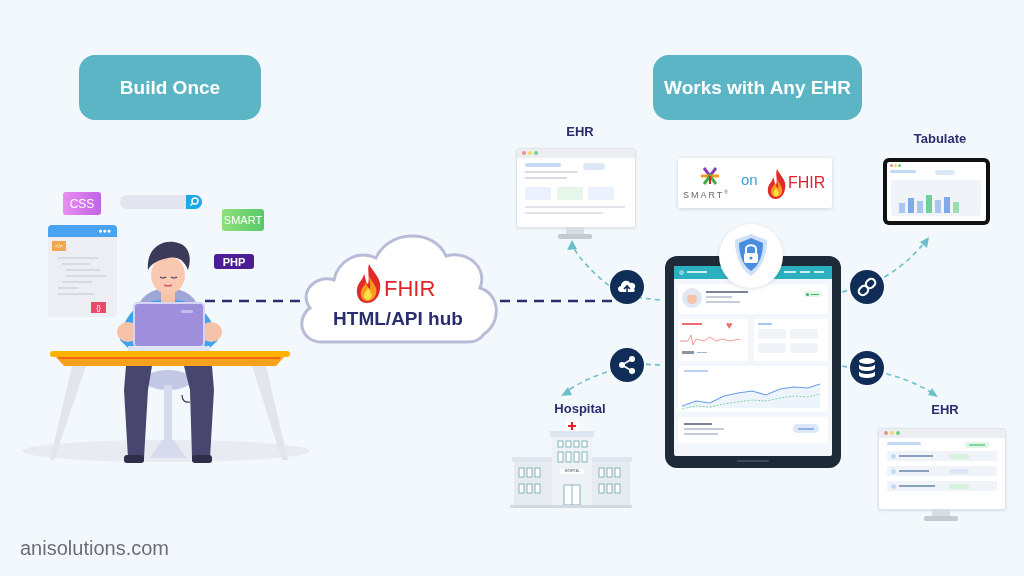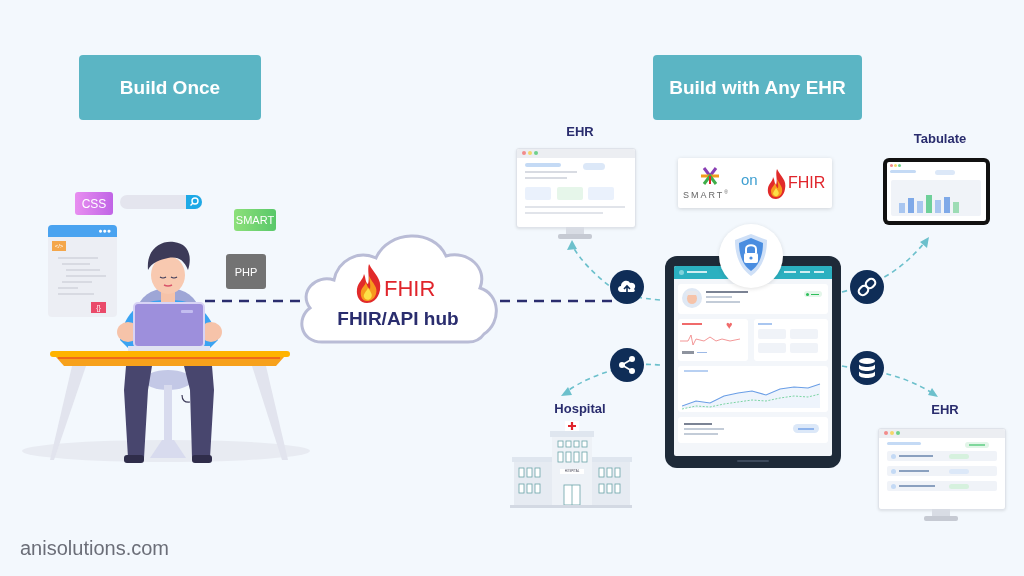--- a/index.html
+++ b/index.html
@@ -1,32 +1,32 @@
 <!DOCTYPE html>
 <html><head>
 <meta charset="utf-8">
 <style>
   html,body{margin:0;padding:0;}
   body{width:1024px;height:576px;background:#f3f8fd;position:relative;overflow:hidden;font-family:"Liberation Sans","DejaVu Sans",sans-serif;}
   .abs{position:absolute;}
-  .pill-head{position:absolute;background:#5bb5c4;border-radius:4px;color:#fff;font-weight:bold;font-size:19px;display:flex;align-items:center;justify-content:center;}
+  .pill-head{position:absolute;background:#5bb5c4;border-radius:16px;color:#fff;font-weight:bold;font-size:19px;display:flex;align-items:center;justify-content:center;}
   .label{position:absolute;color:#2a2d6e;font-weight:bold;font-size:13px;text-align:center;}
-  .tag{position:absolute;border-radius:3px;color:#fff;font-size:11px;display:flex;align-items:center;justify-content:center;margin-left:12px;}
+  .tag{position:absolute;border-radius:3px;color:#fff;font-size:11px;display:flex;align-items:center;justify-content:center;}
   .circ{position:absolute;width:34px;height:34px;border-radius:50%;background:#0f2d57;display:flex;align-items:center;justify-content:center;}
   .footer{position:absolute;left:20px;top:537px;color:#6b6e78;font-size:20px;}
   svg{display:block;}
 </style>
 </head>
 <body>
 
 <div class="pill-head" style="left:79px;top:55px;width:182px;height:65px;">
   <span>Build Once</span>
 </div>
 <div class="pill-head" style="left:653px;top:55px;width:209px;height:65px;">
-  <span>Build with Any EHR</span>
+  <span>Works with Any EHR</span>
 </div>
 
 <svg class="abs" style="left:0;top:0;" width="1024" height="576">
   <line x1="205" y1="301" x2="300" y2="301" stroke="#2a2d6e" stroke-width="2.5" stroke-dasharray="10,7"></line>
   <line x1="500" y1="301" x2="612" y2="301" stroke="#2a2d6e" stroke-width="2.5" stroke-dasharray="10,7"></line>
 
   <path d="M660,300 C640,298 625,296 612,288 C595,275 580,260 572,245" fill="none" stroke="#6cc0cc" stroke-width="1.6" stroke-dasharray="5,4"></path>
   <polygon points="572,240 567,250 577,249" fill="#6cc0cc"></polygon>
   <path d="M660,365 C648,364 640,364 630,366 C600,372 580,382 566,392" fill="none" stroke="#6cc0cc" stroke-width="1.6" stroke-dasharray="5,4"></path>
   <polygon points="561,396 568,387 572,395" fill="#6cc0cc"></polygon>
@@ -54,21 +54,21 @@
     <div class="abs" style="left:10px;top:68px;width:36px;height:2px;background:#d8dae2;"></div>
     <div class="abs" style="left:43px;top:77px;width:15px;height:11px;background:#ea4a6a;color:#fff;font-size:7px;text-align:center;line-height:11px;">{}</div>
   </div>
 
   <div class="tag" style="left:63px;top:192px;width:38px;height:23px;background:linear-gradient(90deg,#e88ef0,#c064e6);font-size:12px;">
     <span>CSS</span>
   </div>
   <div class="tag" style="left:222px;top:209px;width:42px;height:22px;background:linear-gradient(90deg,#8de07a,#59c86a);">
     <span>SMART</span>
   </div>
-  <div class="tag" style="left:214px;top:254px;width:40px;height:35px;background:#737373;">
+  <div class="tag" style="left:214px;top:254px;width:40px;height:15px;background:#4c1d95;font-weight:bold;">
     <span>PHP</span>
   </div>
 
   <div class="abs" style="left:120px;top:195px;width:82px;height:14px;border-radius:7px;background:#e4e5ee;">
     <div class="abs" style="right:0;top:0;width:16px;height:14px;border-radius:0 7px 7px 0;background:#1ea9e6;">
       <svg width="16" height="14">
           <circle cx="9" cy="6" r="3" fill="none" stroke="#fff" stroke-width="1.4"></circle>
           <line x1="7" y1="8" x2="4.5" y2="10.5" stroke="#fff" stroke-width="1.4"></line>
         </svg>
     </div>
@@ -119,21 +119,21 @@
 <div class="abs" style="left:292px;top:222px;width:212px;height:128px;">
   <svg class="abs" style="left:0;top:0;" width="212" height="128">
     <path d="M30,120 C8,120 4,96 18,86 C6,70 24,52 42,58 C46,38 66,28 84,36 C96,8 142,6 154,34 C176,28 196,46 188,66 C208,72 210,100 192,112 C188,118 182,120 176,120 Z" fill="#ffffff" stroke="#b9bcd6" stroke-width="3"></path>
   </svg>
   <svg class="abs" style="left:62px;top:40px;" width="30" height="42">
     <path d="M15,2 C20,12 28,16 26,28 C24,38 18,41 13,41 C6,41 2,35 3,27 C4,20 9,18 10,12 C12,16 11,20 14,22 C16,16 13,8 15,2 Z" fill="#e12a2a"></path>
     <path d="M15,14 C19,22 24,25 22,32 C20,38 16,39 13,39 C8,39 6,34 7,29 C8,25 11,24 12,20 C13,24 14,26 16,27 C17,22 15,18 15,14 Z" fill="#f79a1e"></path>
     <path d="M14,26 C17,30 19,33 17,36 C15,39 11,38 10,35 C9,32 12,30 14,26 Z" fill="#fde047"></path>
   </svg>
   <div class="abs" style="left:92px;top:54px;color:#e0242b;font-size:22px;">FHIR</div>
-  <div class="abs" style="left:0;top:86px;width:212px;text-align:center;color:#2a2d6e;font-weight:bold;font-size:19px;">FHIR/API hub</div>
+  <div class="abs" style="left:0;top:86px;width:212px;text-align:center;color:#2a2d6e;font-weight:bold;font-size:19px;">HTML/API hub</div>
 </div>
 
 <div class="abs" style="left:678px;top:158px;width:154px;height:50px;background:#fff;border-radius:2px;box-shadow:0 1px 4px rgba(0,0,0,0.15);">
   <svg class="abs" style="left:21px;top:8px;" width="22" height="20">
     <path d="M5,2 L11,10 L17,2" stroke="#8a3fb4" stroke-width="3" fill="none"></path>
     <path d="M2,10 L20,10" stroke="#f39c1e" stroke-width="3"></path>
     <path d="M5,18 L11,10 L17,18" stroke="#3fae49" stroke-width="3" fill="none"></path>
     <path d="M11,10 L11,18" stroke="#e0242b" stroke-width="2"></path>
   </svg>
   <div class="abs" style="left:5px;top:31px;font-size:9px;letter-spacing:2px;color:#666;">

